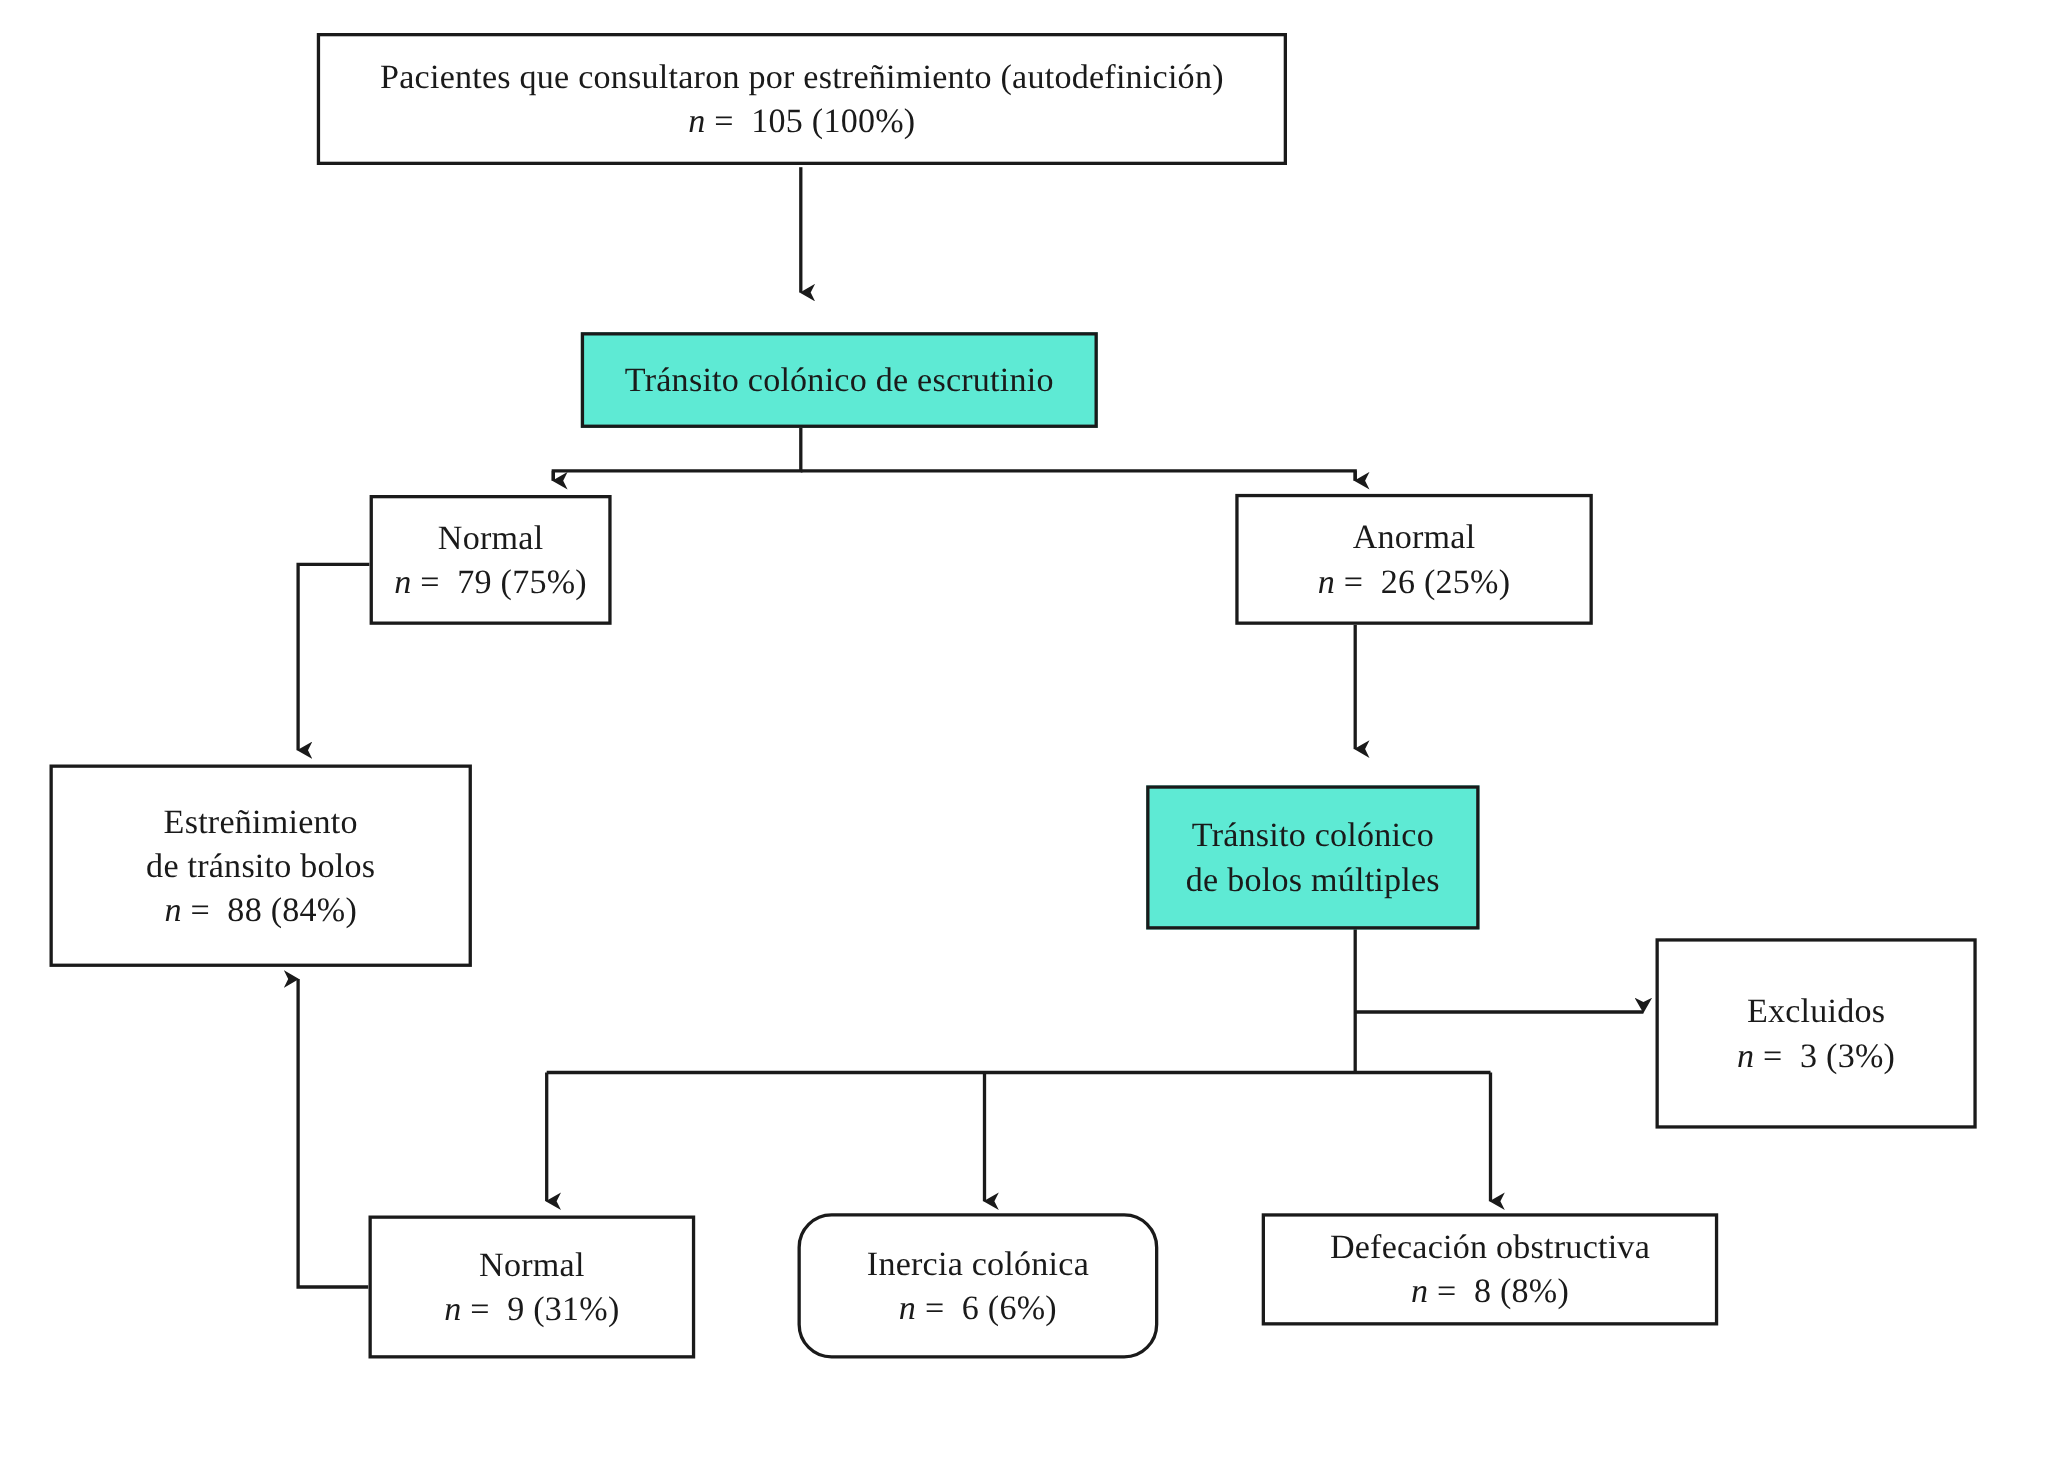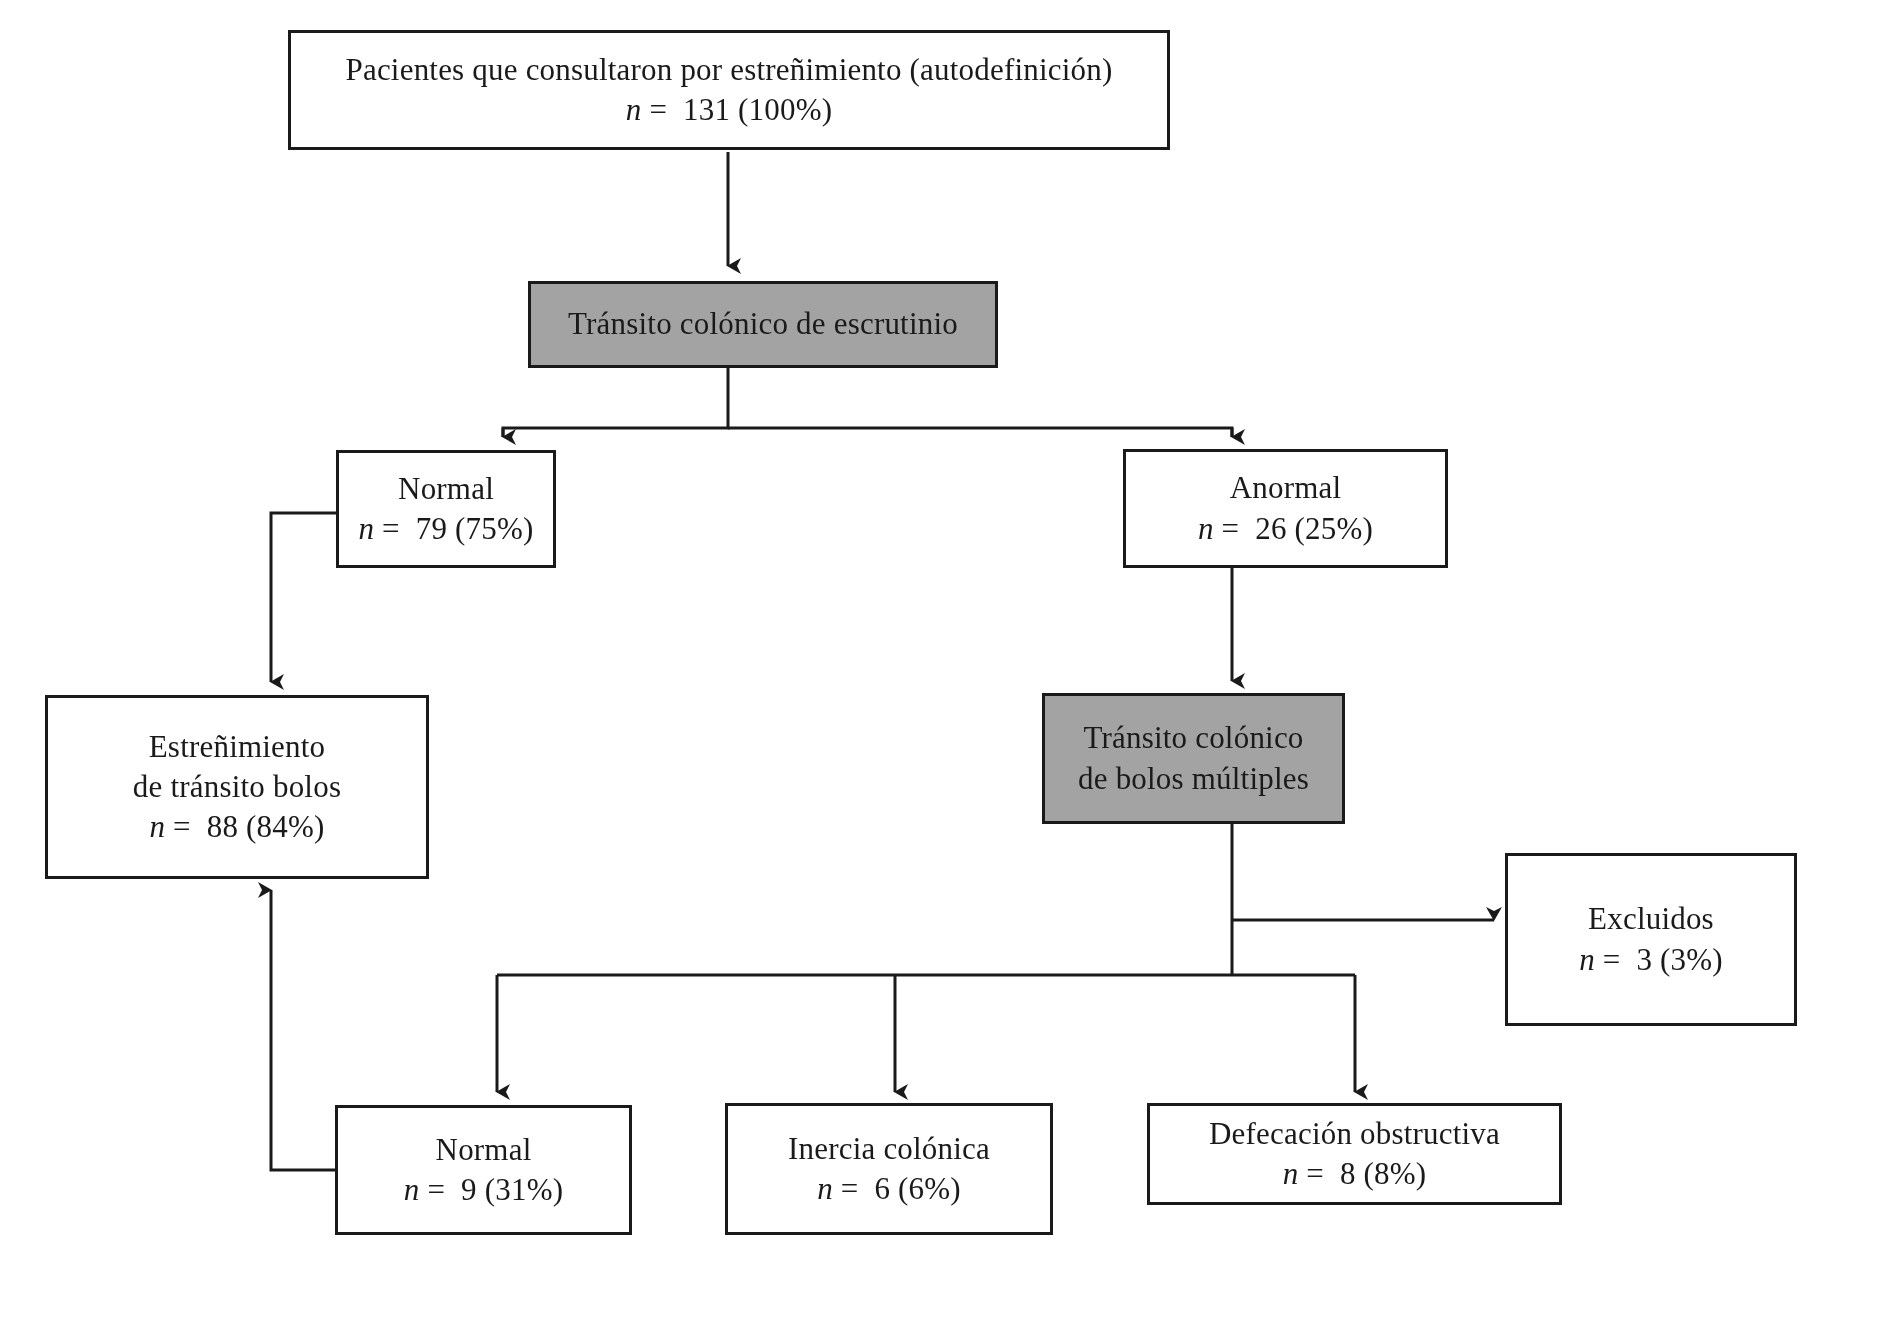--- a/index.html
+++ b/index.html
@@ -32,21 +32,22 @@
     flex-direction: column;
     align-items: center;
     justify-content: center;
     text-align: left;
     color: #1a1a1a;
     font-size: 31px;
     line-height: 1.30;
     letter-spacing: 0.2px;
   }
   .node.shaded {
-    background: #a3a3a3;
+    background: #5eead4;
+    margin-top: 21px;
   }
   .node .line {
     white-space: nowrap;
   }
   .node .stat {
     white-space: nowrap;
   }
   .node .stat i {
     font-style: italic;
     font-family: "Liberation Serif", "DejaVu Serif", serif;
@@ -95,21 +96,21 @@
 
       <path d="M 1355,975 L 1355,1092" marker-end="url(#arrowDown)"></path>
 
       <path d="M 335,1170 L 271,1170 L 271,890" marker-end="url(#arrowUp)"></path>
     </g>
   </svg>
 
   <div class="node" style="left:288px; top:30px; width:882px; height:120px;">
     <span class="line">Pacientes que consultaron por estreñimiento (autodefinición)</span>
     <span class="stat"><i>n</i>&nbsp;<span>=</span>&nbsp;
-      <span>131 (100%)</span></span>
+      <span>105 (100%)</span></span>
   </div>
 
   <div class="node shaded" style="left:528px; top:281px; width:470px; height:87px;">
     <span class="line">Tránsito colónico de escrutinio</span>
   </div>
 
   <div class="node" style="left:336px; top:450px; width:220px; height:118px;">
     <span class="line">Normal</span>
     <span class="stat"><i>n</i>&nbsp;<span>=</span>&nbsp;
       <span>79 (75%)</span></span>
@@ -138,21 +139,21 @@
     <span class="stat"><i>n</i>&nbsp;<span>=</span>&nbsp;
       <span>3 (3%)</span></span>
   </div>
 
   <div class="node" style="left:335px; top:1105px; width:297px; height:130px;">
     <span class="line">Normal</span>
     <span class="stat"><i>n</i>&nbsp;<span>=</span>&nbsp;
       <span>9 (31%)</span></span>
   </div>
 
-  <div class="node" style="left:725px; top:1103px; width:328px; height:132px;">
+  <div class="node" style="left:725px; top:1103px; width:328px; height:132px;border-radius:31px;">
     <span class="line">Inercia colónica</span>
     <span class="stat"><i>n</i>&nbsp;<span>=</span>&nbsp;
       <span>6 (6%)</span></span>
   </div>
 
   <div class="node" style="left:1147px; top:1103px; width:415px; height:102px;">
     <span class="line">Defecación obstructiva</span>
     <span class="stat"><i>n</i>&nbsp;<span>=</span>&nbsp;
       <span>8 (8%)</span></span>
   </div>

